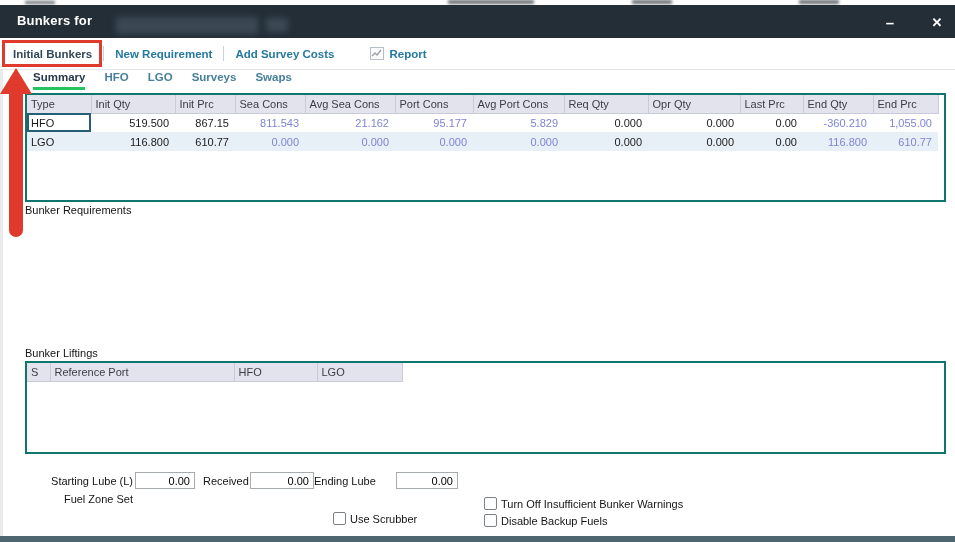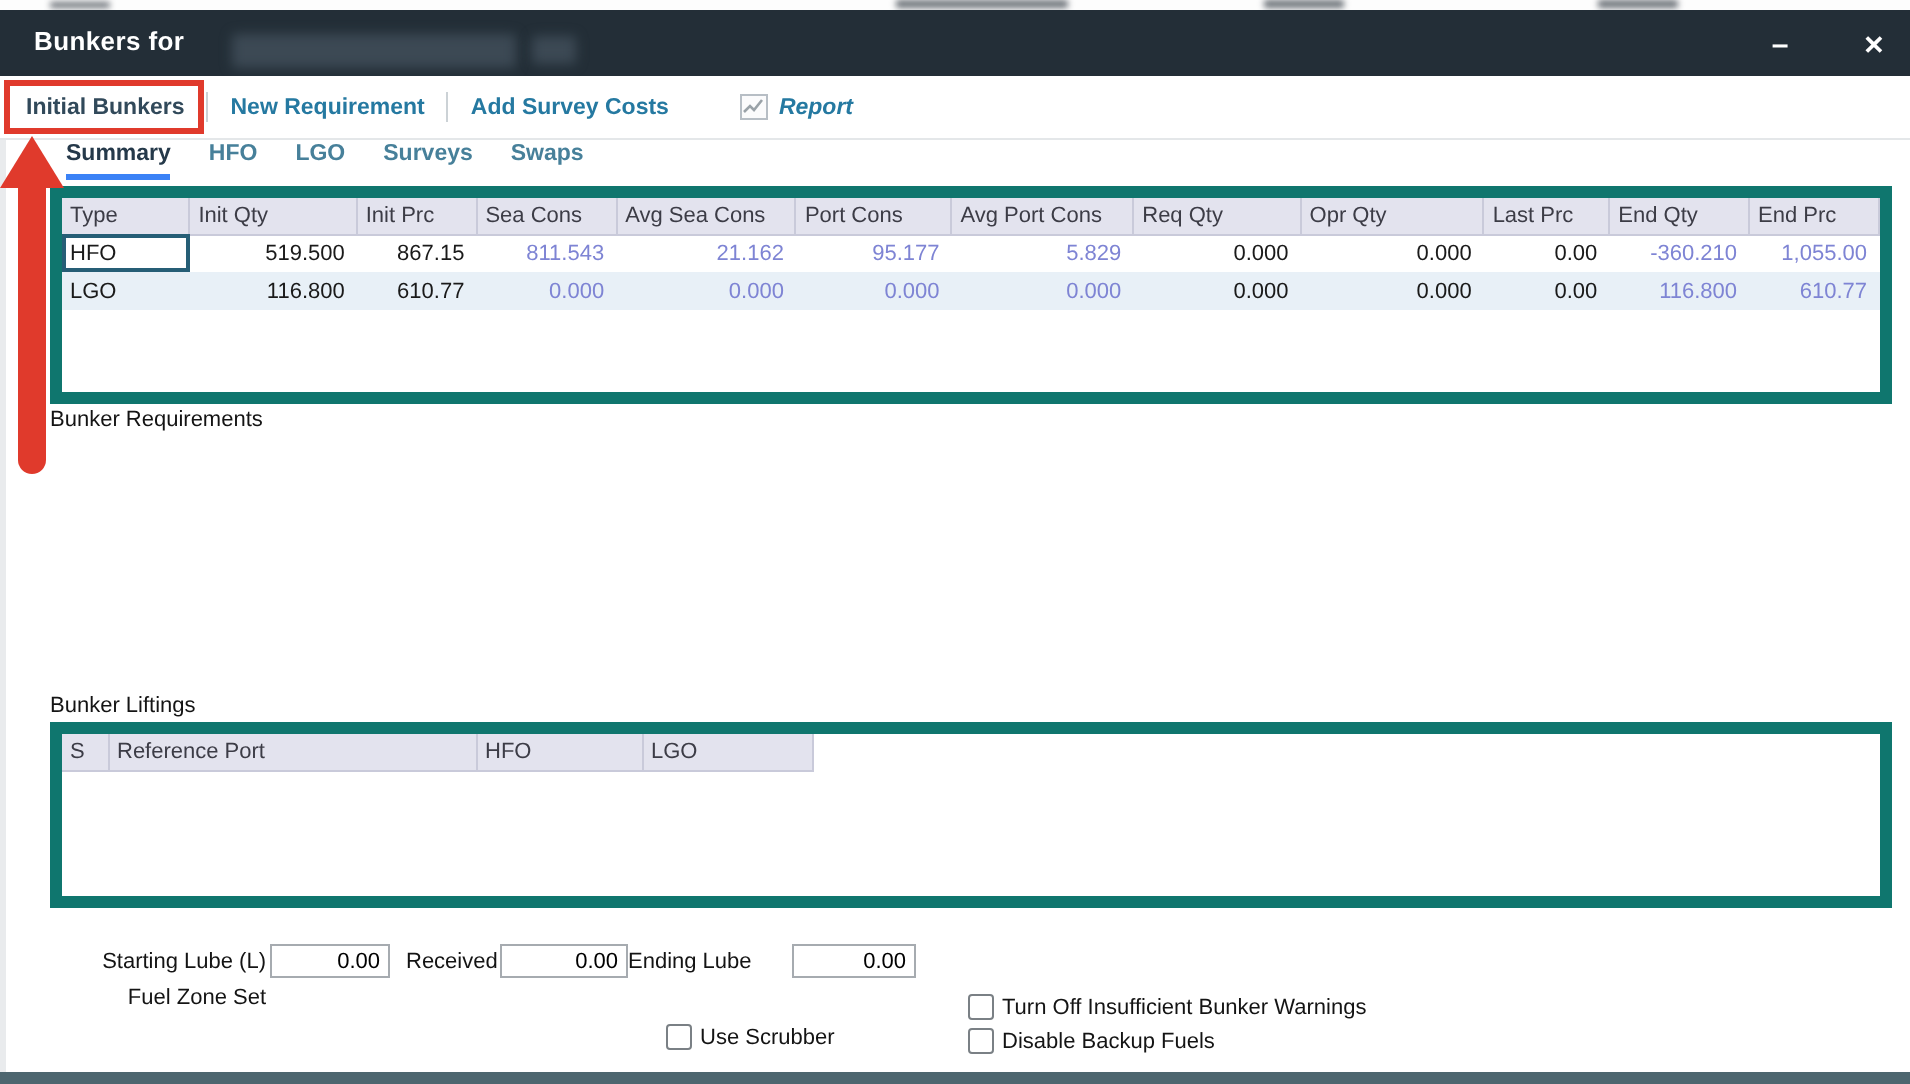--- a/index.html
+++ b/index.html
@@ -27,30 +27,30 @@
   
   .left-sliver { position:absolute; left:0; top:38px; width:3px; height:498px; background:#e9ebed; }
 
   
   .toolbar { position:absolute; left:0; top:38px; width:955px; height:32px; background:#fff;
              border-bottom:1px solid #e4e7e9; display:flex; align-items:center; }
   .tb-item { font-size:11.5px; font-weight:700; cursor:pointer; white-space:nowrap; }
   .tb-initial { margin-left:13px; color:#31495a; }
   .tb-link { color:#2579a1; }
   .tb-sep { width:1px; height:15px; background:#ccd2d6; margin:0 11px; }
-  .tb-report { display:flex; align-items:center; gap:5px; margin-left:36px;font-style:italic; }
+  .tb-report { display:flex; align-items:center; gap:5px; margin-left:36px; }
   .report-icon { width:14px; height:13px; border:1px solid #b7bec5; background:#fbfbfc; display:inline-block; }
 
   
   .tabs { position:absolute; left:33px; top:71px; display:flex; gap:19px; font-size:11.5px; font-weight:700; }
   .tab { color:#47809a; padding-bottom:4px; cursor:pointer; }
-  .tab.active { color:#25394a; border-bottom:3px solid #3b82f6; }
-
-  
-  .panel { position:absolute; background:#fff; border:6px solid #0f766e; }
+  .tab.active { color:#25394a; border-bottom:3px solid #22c55e; }
+
+  
+  .panel { position:absolute; background:#fff; border:2px solid #0f766e; }
   .p-summary { left:25px; top:93px; width:921px; height:109px; }
   .p-req { left:25px; top:218px; width:921px; height:125px; }
   .p-lift { left:25px; top:361px; width:921px; height:93px; }
   table { border-collapse:collapse; table-layout:fixed; font-size:11px; }
   th { background:#e3e3ee; border-right:1px solid #c9cada; border-bottom:1px solid #c9cada;
        font-weight:400; color:#3c3c46; text-align:left; padding:0 4px; height:18px; overflow:hidden; white-space:nowrap; }
   td { height:19px; padding:0 6px; overflow:hidden; white-space:nowrap; }
   td.t { padding-left:4px; }
   td.n { text-align:right; }
   td.c { color:#7e84d4; }

